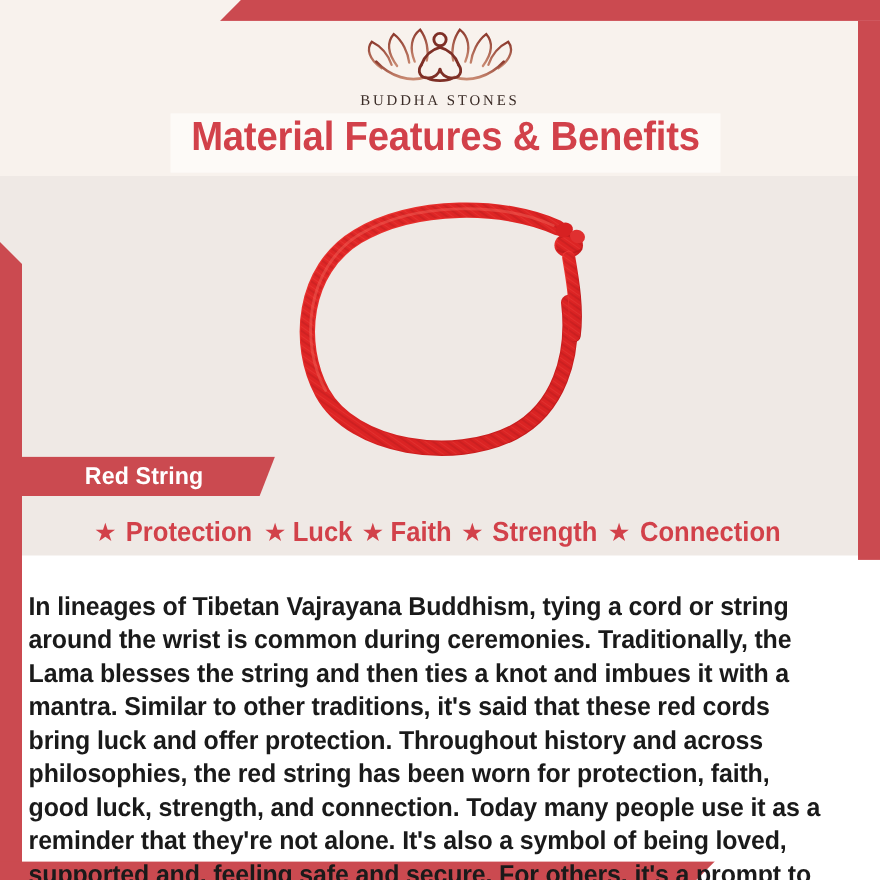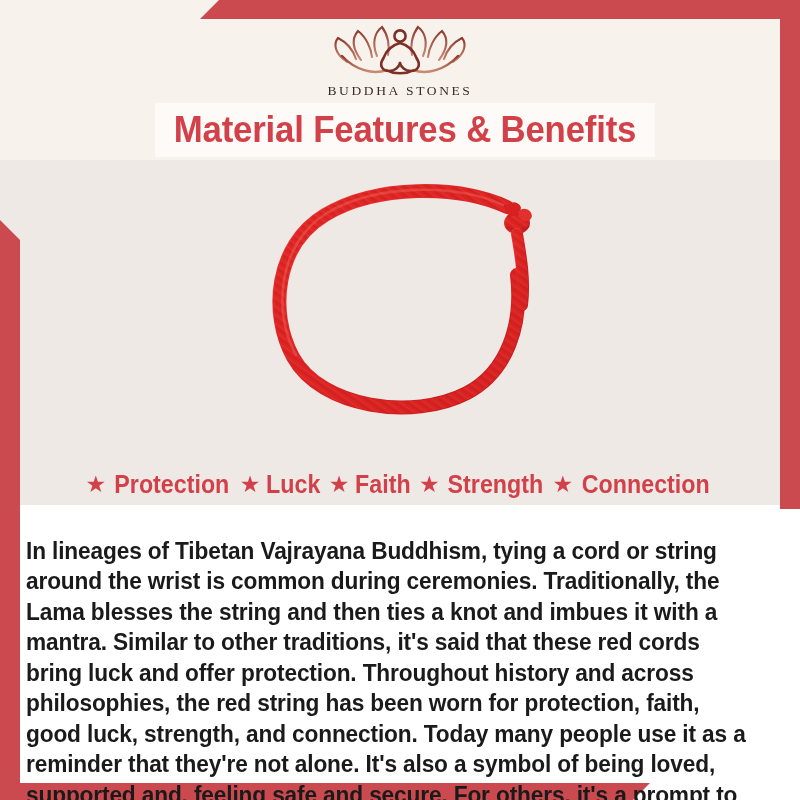--- a/index.html
+++ b/index.html
@@ -88,21 +88,21 @@
     font-weight: 400;
   }
 
   
   .headline-panel {
     position: absolute;
     left: 155px; top: 103px;
     width: 500px; height: 54px;
     background: #fdfaf7;
     display: flex;
-    align-items: center;
+    align-items: flex-start;
     justify-content: center;
   }
   .headline-text {
     font-family: "Liberation Sans Narrow", "Liberation Sans", sans-serif;
     font-size: 37px;
     font-weight: bold;
     color: #d2414a;
     letter-spacing: -0.2px;
     transform: scaleX(0.94);
     white-space: nowrap;
@@ -274,20 +274,23 @@
         <ellipse cx="280" cy="50" rx="7" ry="6" fill="#e03030" transform="rotate(25 280 50)"></ellipse>
       </g>
 
       <g fill="none" stroke-linecap="round">
         <path d="M272 69 C276 92, 280 116, 277 140" stroke="url(#cordGrad)" stroke-width="12"></path>
         <path d="M272 69 C276 92, 280 116, 277 140" stroke="url(#braid)" stroke-width="10.5" opacity="0.85"></path>
       </g>
     </svg>
   </div>
 
+  <div class="ribbon">
+    <span class="ribbon-text">Red String</span>
+  </div>
 
   <div class="features-row">
     <div class="feature-item">
       <span class="star-icon">★</span>
       <span class="feature-label">Protection</span>
     </div>
     <div class="feature-item">
       <span class="star-icon">★</span>
       <span class="feature-label">Luck</span>
     </div>

